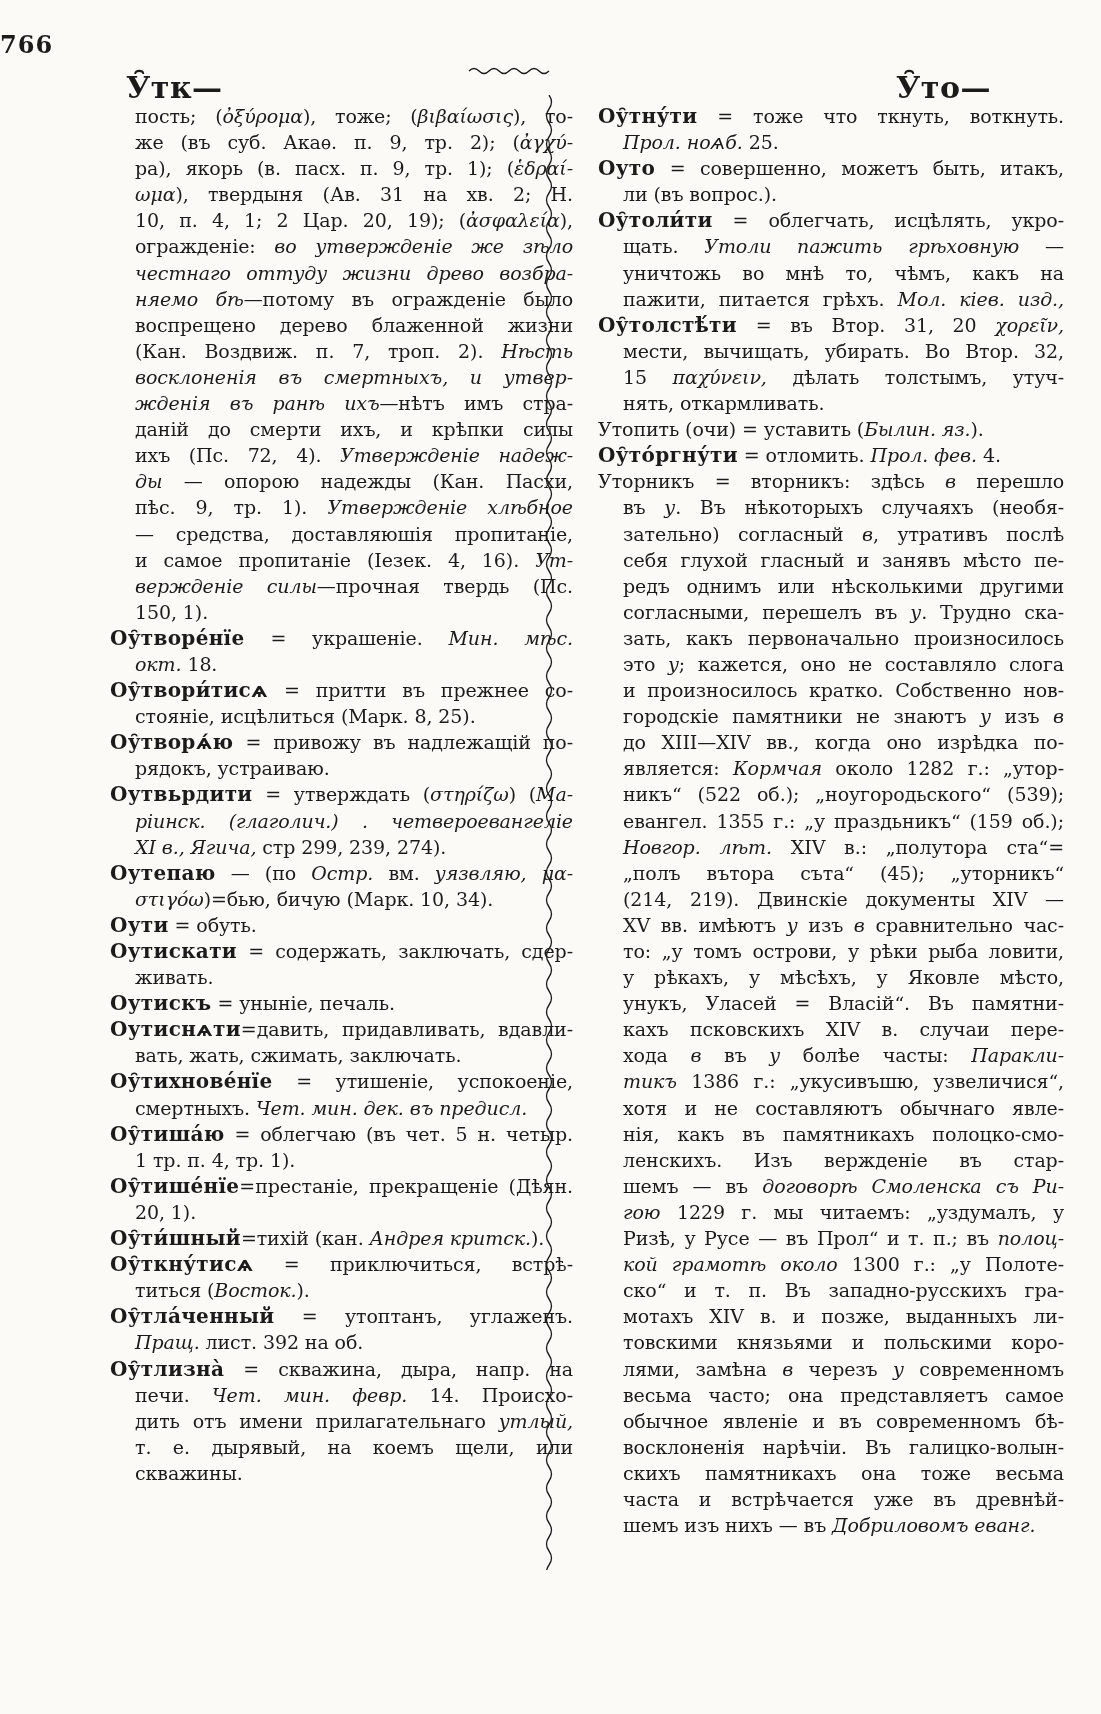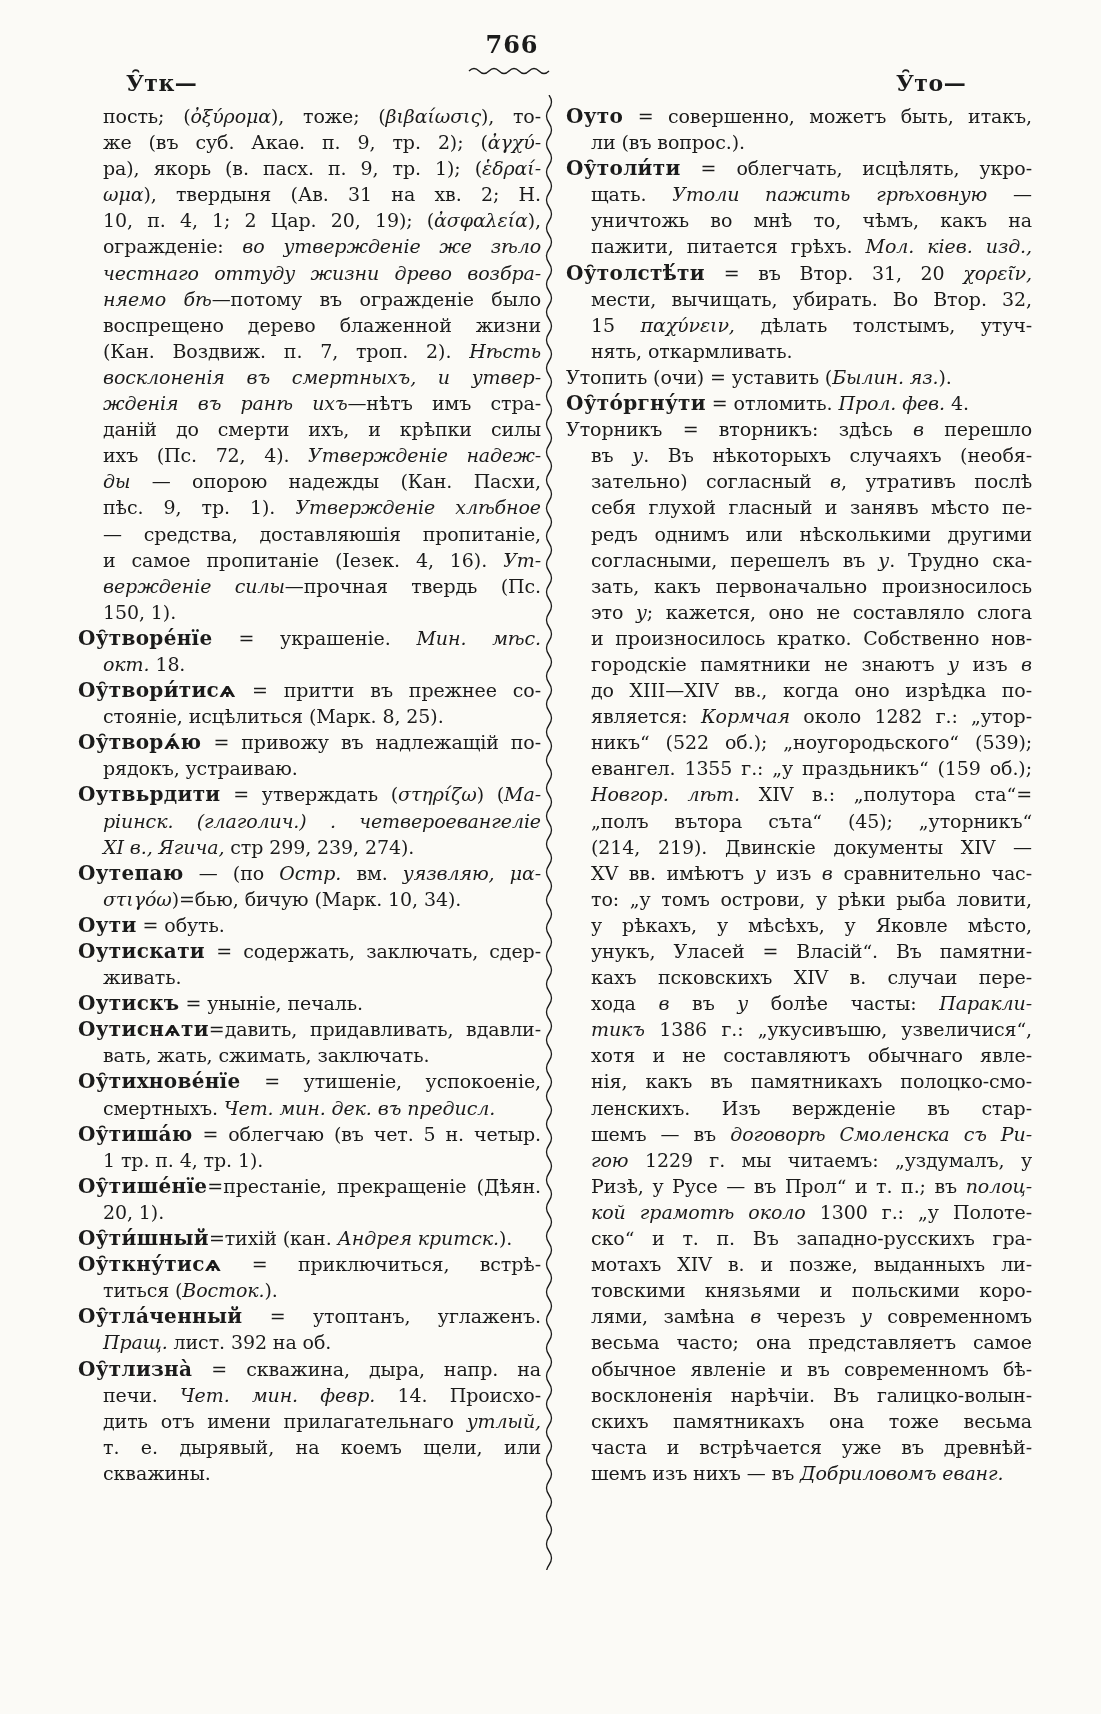--- a/index.html
+++ b/index.html
@@ -4,27 +4,27 @@
 <style>
   html,body{margin:0;padding:0;background:#e8e6e0;}
   .page{
     position:relative;
     width:1101px;height:1714px;
     background:#fbfaf6;
     font-family:"DejaVu Serif","DejaVu Sans",serif;
     color:#1b1b1b;
     overflow:hidden;
   }
-  .pagenum-wrap{position:absolute;top:30px;left:0;width:1024px;text-align:center;}
+  .pagenum-wrap{position:absolute;top:30px;left:0;width:1024px;}
   .pagenum{font-weight:bold;font-size:24px;letter-spacing:1px;}
   .head-rule{position:absolute;top:66px;left:467px;}
-  .running-head{position:absolute;top:70px;font-size:22px;font-weight:bold;letter-spacing:.5px;}
+  .running-head{position:absolute;top:70px;font-size:30px;font-weight:bold;letter-spacing:.5px;}
   .rh-left{left:126px;}
   .rh-right{left:896px;}
-  .col{position:absolute;top:103px;}
+  .col{position:absolute;top:103px;margin-left:32px;}
   .col-left{left:78px;width:463px;}
   .col-right{left:566px;width:466px;}
   .divider{position:absolute;left:544px;top:95px;}
   .line{
     font-size:19px;
     line-height:26.1px;
     height:26.1px;
     letter-spacing:-0.1px;
     white-space:nowrap;
     text-align:justify;
@@ -141,20 +141,24 @@
       </div>
       <div class="entry hang">
         <div class="line"><span class="hw">Оу̑тлизна̀</span><span> = скважина, дыра, напр. на</span></div>
         <div class="line"><span>печи. </span><span class="it">Чет. мин. февр.</span><span> 14. Происхо-</span></div>
         <div class="line"><span>дить отъ имени прилагательнаго </span><span class="it">утлый,</span></div>
         <div class="line"><span>т. е. дырявый, на коемъ щели, или</span></div>
         <div class="line end"><span>скважины.</span></div>
       </div>
     </div>
   <div class="col col-right">
+      <div class="entry hang">
+        <div class="line"><span class="hw">Оу̑тну́ти</span><span> = тоже что ткнуть, воткнуть.</span></div>
+        <div class="line end"><span class="it">Прол. ноѧб.</span><span> 25.</span></div>
+      </div>
       <div class="entry hang">
         <div class="line"><span class="hw">Оуто</span><span> = совершенно, можетъ быть, итакъ,</span></div>
         <div class="line end"><span>ли (въ вопрос.).</span></div>
       </div>
       <div class="entry hang">
         <div class="line"><span class="hw">Оу̑толи́ти</span><span> = облегчать, исцѣлять, укро-</span></div>
         <div class="line"><span>щать. </span><span class="it">Утоли пажить грѣховную</span><span> —</span></div>
         <div class="line"><span>уничтожь во мнѣ то, чѣмъ, какъ на</span></div>
         <div class="line"><span>пажити, питается грѣхъ. </span><span class="it">Мол. кіев. изд.,</span></div>
       </div>

